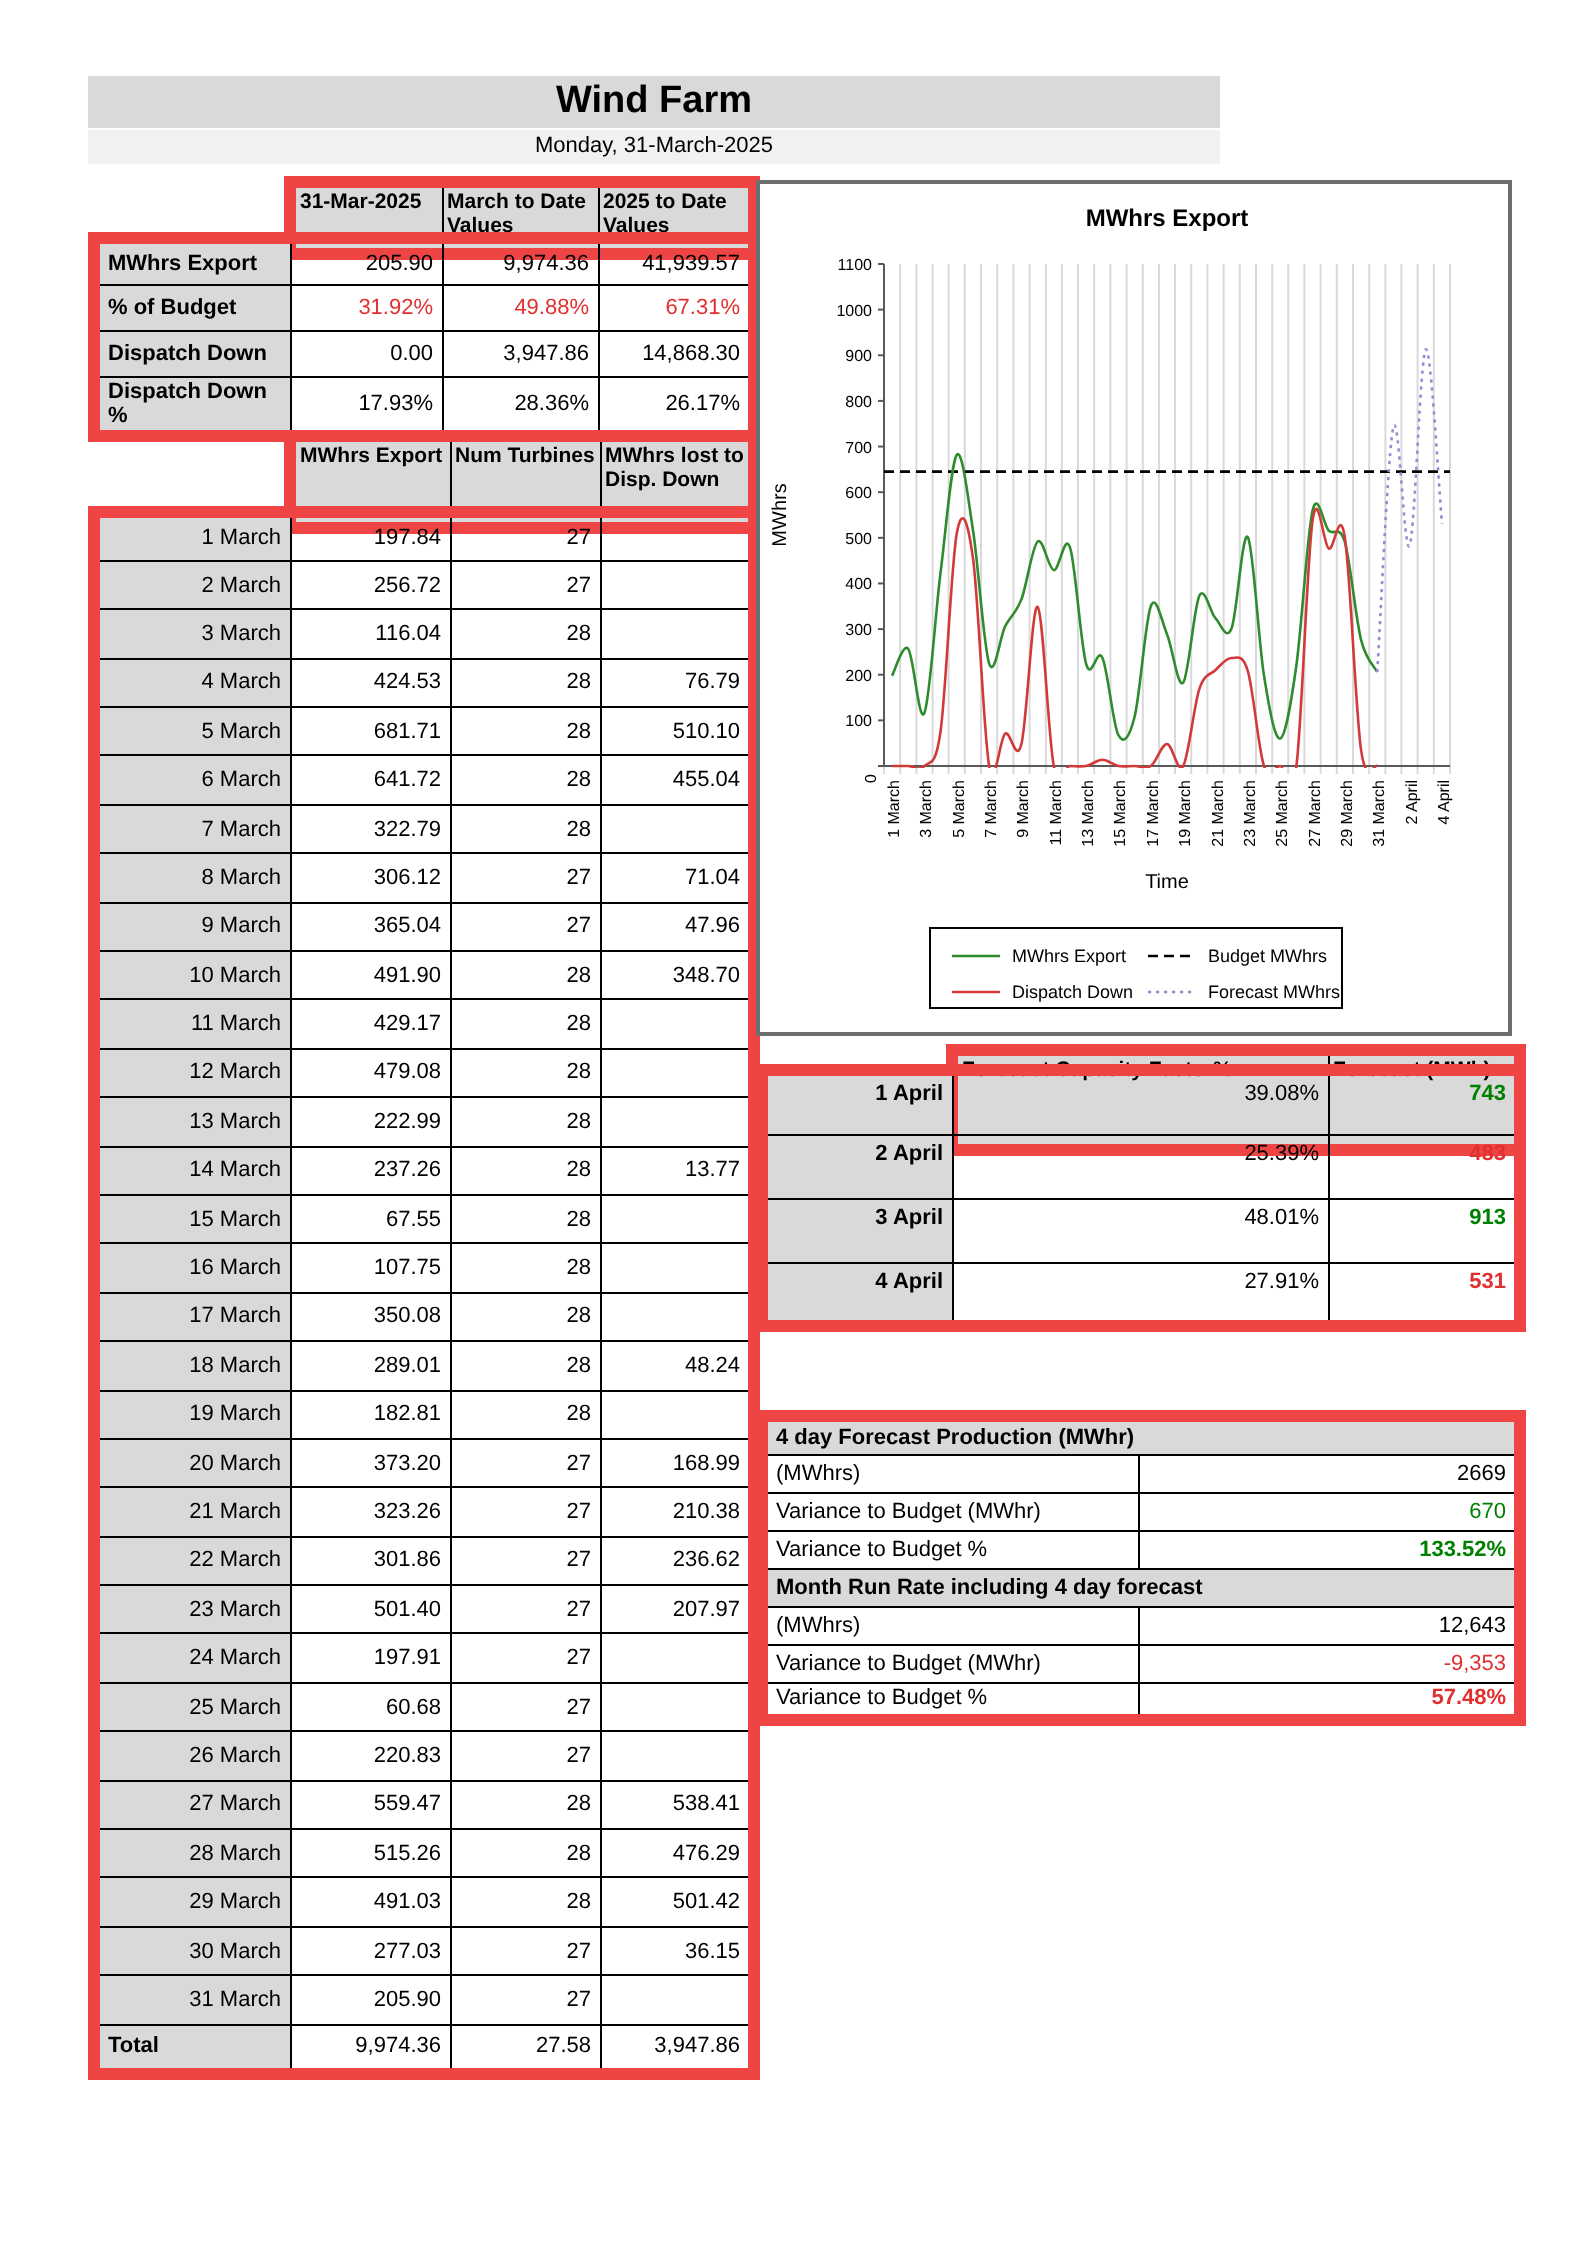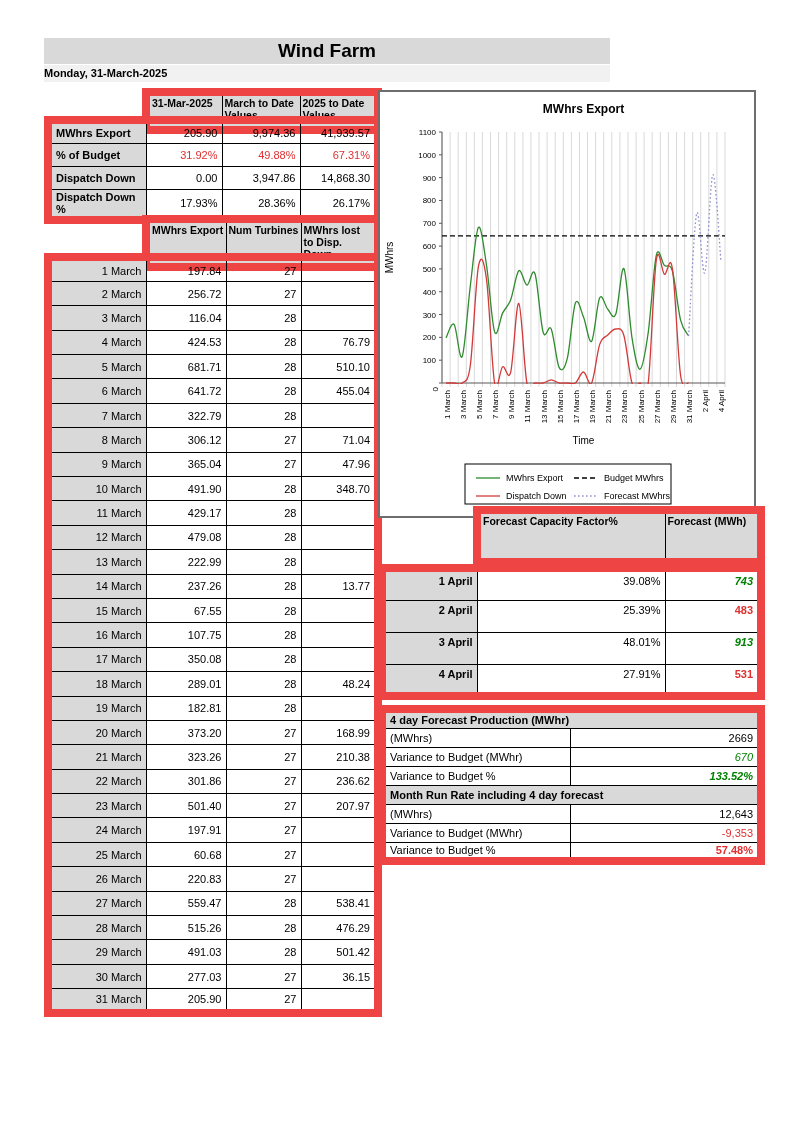--- a/index.html
+++ b/index.html
@@ -2,30 +2,30 @@
 <html><head>
 <meta charset="utf-8">
 <style>
   html,body{margin:0;padding:0;background:#fff;}
   body{width:793px;height:1123px;font-family:"Liberation Sans",sans-serif;color:#000;}
   .page{position:relative;width:793px;height:1123px;overflow:hidden;background:#fff;}
   .abs{position:absolute;}
   .title-bar{left:44px;top:38px;width:566px;height:26px;background:#d9d9d9;
              font-size:19px;font-weight:bold;text-align:center;line-height:26px;}
   .date-bar{left:44px;top:65px;width:566px;height:17px;background:#f1f1f1;
-            font-size:11px;text-align:left;line-height:17px;font-weight:bold;}
+            font-size:11px;text-align:center;line-height:17px;}
   table{border-collapse:collapse;table-layout:fixed;}
-  .grid{border:8px solid #ef4444;}
+  .grid{border:6px solid #ef4444;}
   .grid th,.grid td{border:1px solid #000;font-size:11px;padding:1px 4px;overflow:hidden;}
   .grid th{background:#d9d9d9;font-weight:bold;text-align:left;vertical-align:top;font-size:10.5px;padding:1px 2px;}
   .lbl{background:#d9d9d9;}
   .num{text-align:right;}
   .bold{font-weight:bold;}
   .red{color:#e03030;}
-  .green{color:#008000;font-style:italic;}
+  .green{color:#008000;}
   .summary-body tr{height:23px;}
   .summary-head th{height:28px;}
   .daily-head th{height:38px;}
   .daily-body tr{height:24.4px;}
   .daily-body td.lbl{text-align:right;}
   .daily-body td.total-lbl{text-align:left;font-weight:bold;}
   .forecast-head th{height:42px;}
   .forecast-body tr{height:32px;}
   .forecast-body td{vertical-align:top;padding-top:3px;}
   .forecast-body td.lbl{font-weight:bold;text-align:right;}
@@ -294,20 +294,26 @@
           <td class="lbl">30 March</td>
           <td class="num">277.03</td>
           <td class="num">27</td>
           <td class="num">36.15</td>
         </tr>
         <tr>
           <td class="lbl">31 March</td>
           <td class="num">205.90</td>
           <td class="num">27</td>
           <td class="num"></td>
+        </tr>
+        <tr>
+          <td class="lbl total-lbl">Total</td>
+          <td class="num">9,974.36</td>
+          <td class="num">27.58</td>
+          <td class="num">3,947.86</td>
         </tr>
       </tbody>
   </table>
 
   <div class="abs chart-panel">
     <svg id="chart-svg" width="374" height="424" viewBox="0 0 374 424">
         <text x="203.5" y="21" text-anchor="middle" font-size="12" font-weight="bold">MWhrs Export</text>
         <line x1="62.0" y1="40" x2="62.0" y2="295" stroke="#d9d9d9" stroke-width="1"></line>
         <line x1="70.1" y1="40" x2="70.1" y2="295" stroke="#d9d9d9" stroke-width="1"></line>
         <line x1="78.2" y1="40" x2="78.2" y2="295" stroke="#d9d9d9" stroke-width="1"></line>
@@ -406,34 +412,34 @@
           <line x1="194" y1="386" x2="218" y2="386" stroke="#000000" stroke-width="1.3" stroke-dasharray="5 3"></line>
           <text x="224" y="389" font-size="9">Budget MWhrs</text>
           <line x1="96" y1="404" x2="120" y2="404" stroke="#d23a3a" stroke-width="1.3"></line>
           <text x="126" y="407" font-size="9">Dispatch Down</text>
           <line x1="194" y1="404" x2="218" y2="404" stroke="#8e8ed0" stroke-width="1.3" stroke-dasharray="1.6 2.4"></line>
           <text x="224" y="407" font-size="9">Forecast MWhrs</text>
         </g>
       </svg>
   </div>
 
-  <table class="abs grid forecast-head" style="left:473px;top:506px;width:284px;">
+  <table class="abs grid forecast-head" style="left:473px;top:522px;width:284px;">
     <colgroup>
         <col style="width:188px">
         <col style="width:96px">
       </colgroup>
     <tbody>
         <tr>
       <th>Forecast Capacity Factor%</th>
       <th>Forecast (MWh)</th>
     </tr>
   </tbody>
     </table>
 
-  <table class="abs grid forecast-body" style="left:378px;top:564px;width:379px;">
+  <table class="abs grid forecast-body" style="left:378px;top:532px;width:379px;">
     <colgroup>
         <col style="width:95px">
         <col style="width:188px">
         <col style="width:96px">
       </colgroup>
     <tbody id="forecast-body">
         <tr>
           <td class="lbl">1 April</td>
           <td class="num">39.08%</td>
           <td class="num bold green">743</td>

